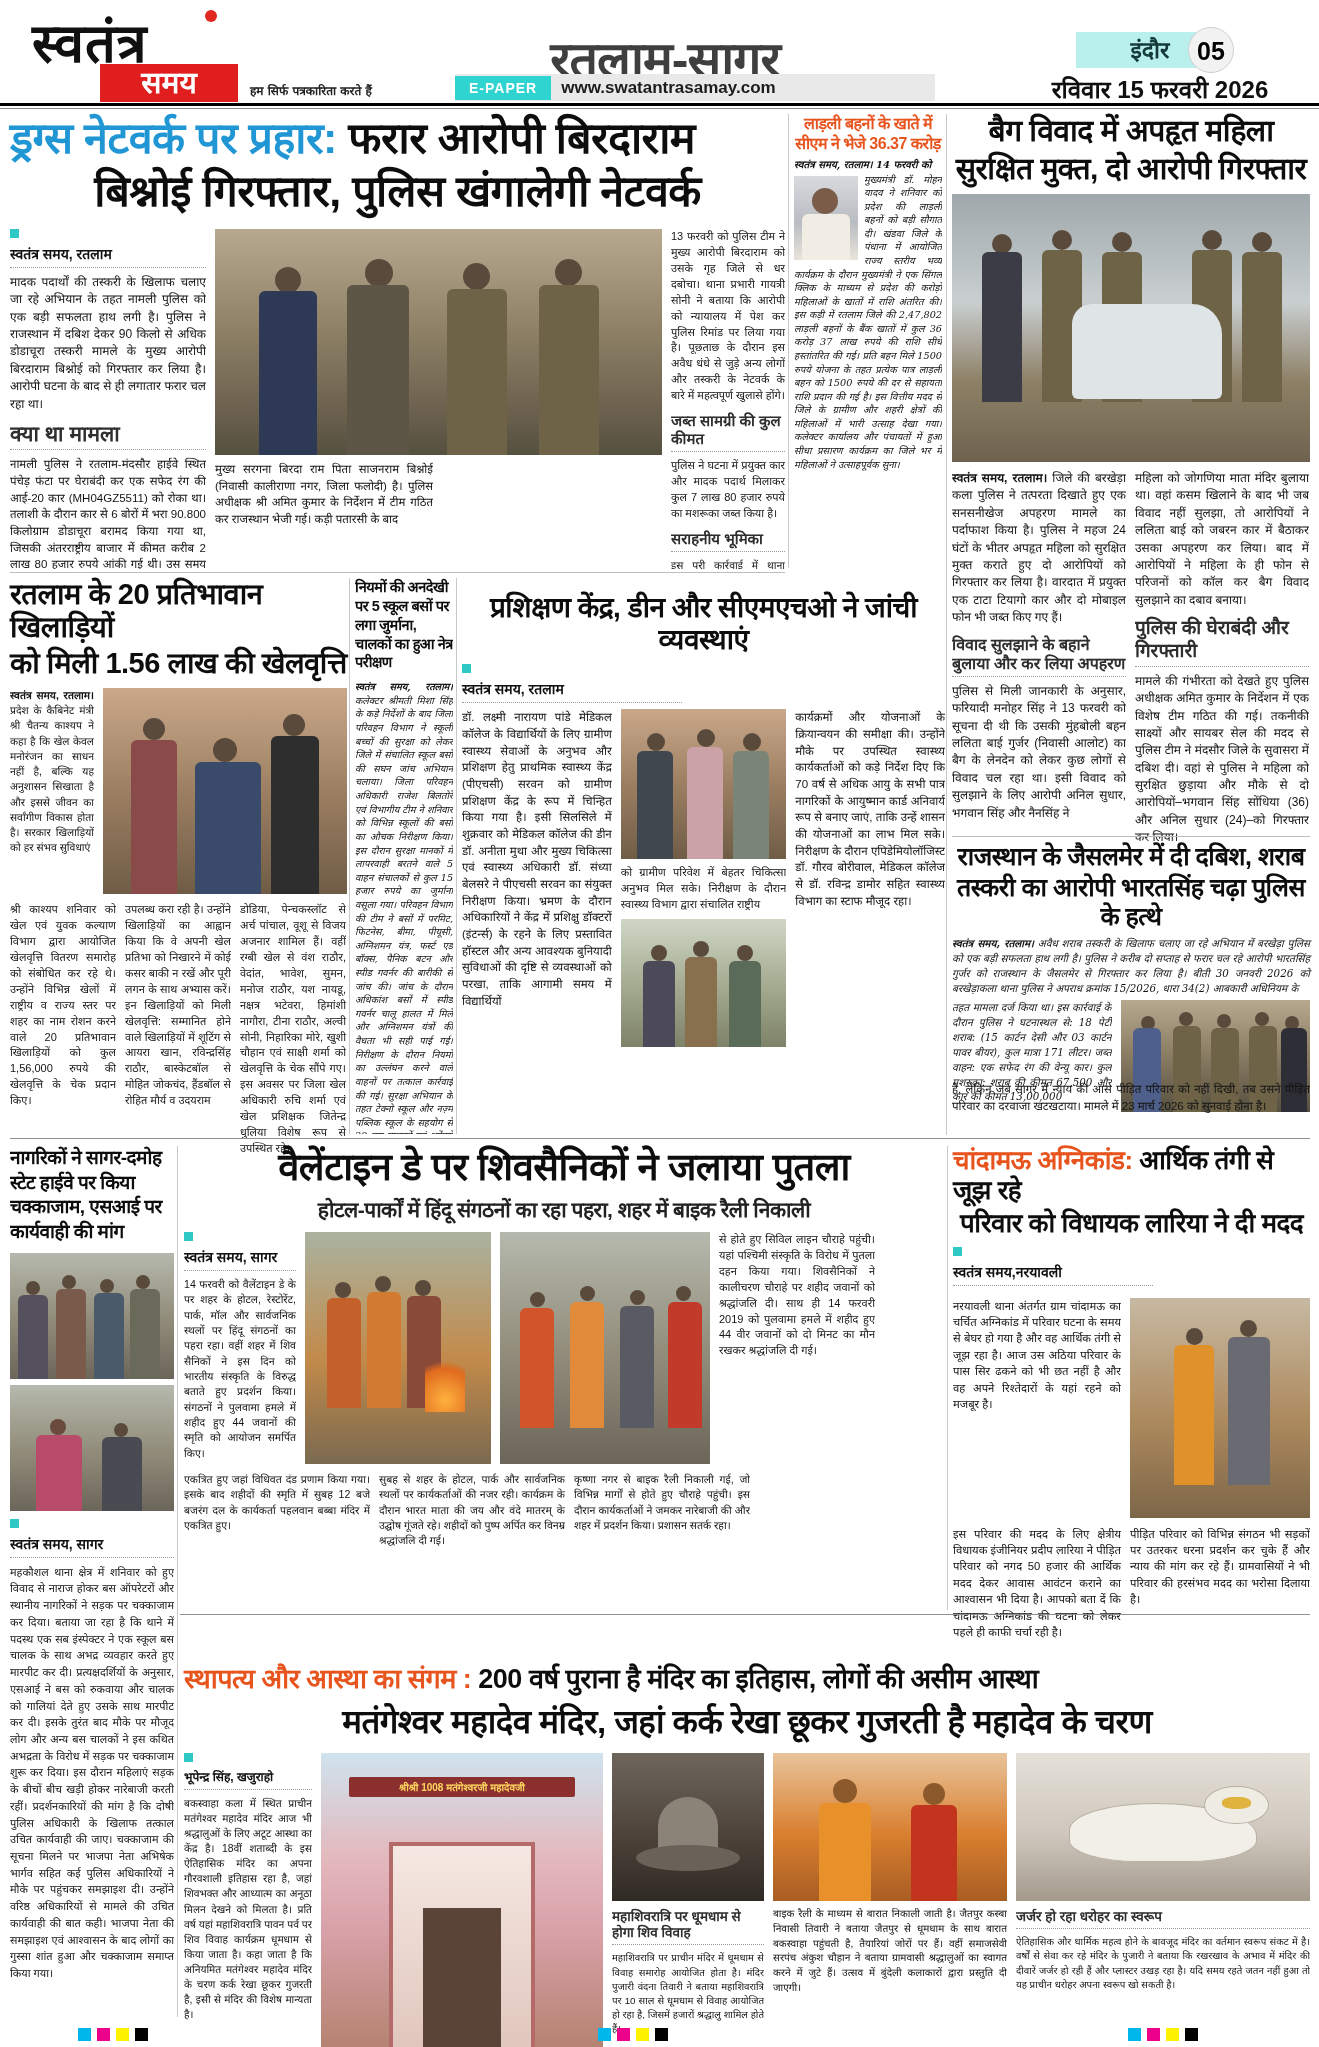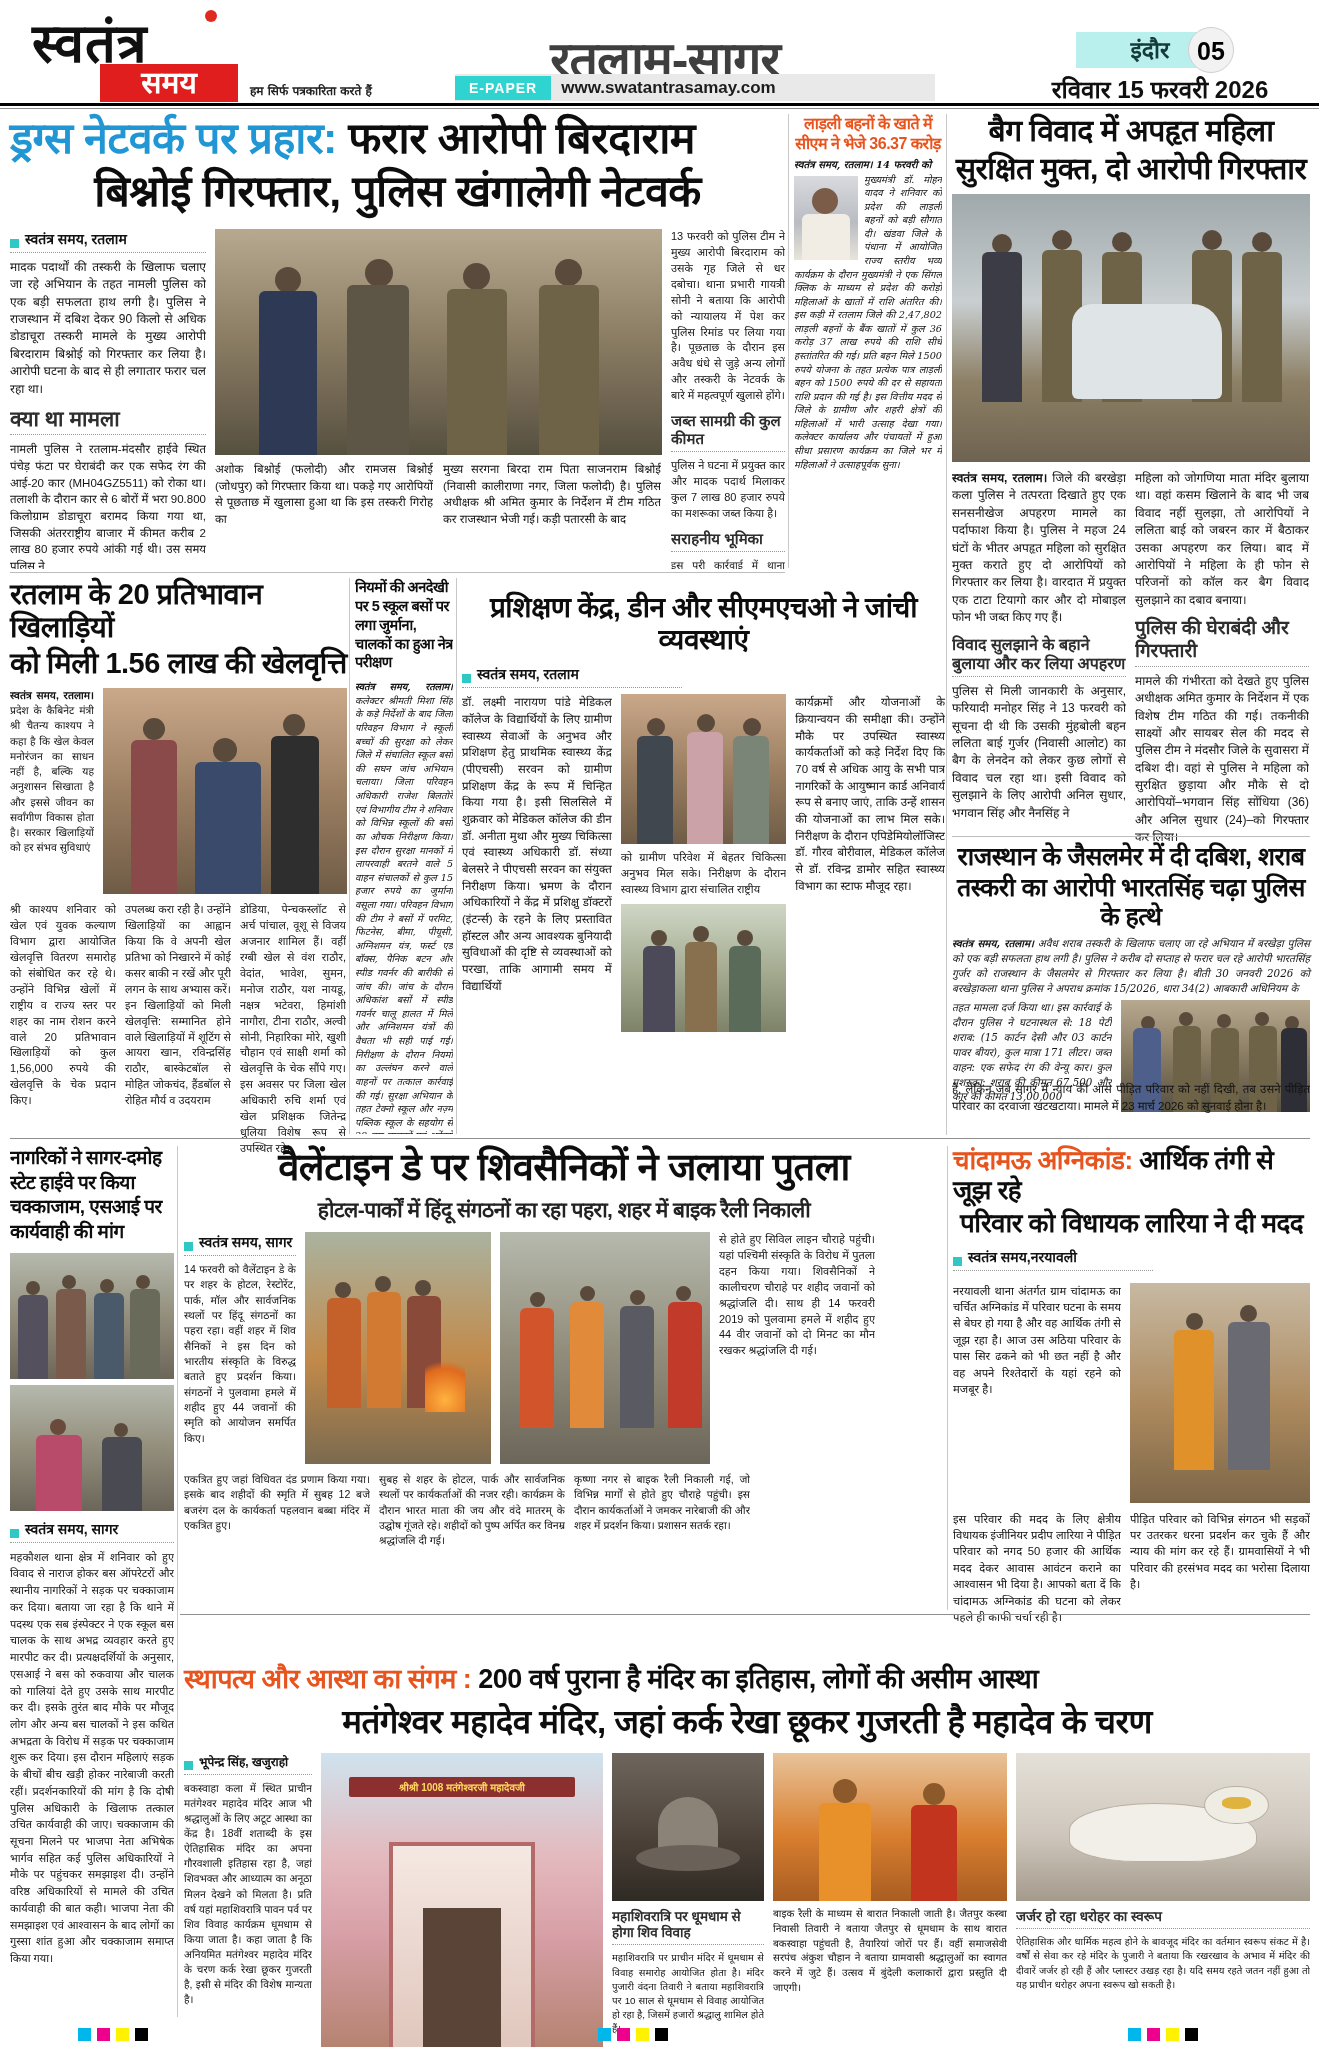--- a/index.html
+++ b/index.html
@@ -22,22 +22,22 @@
   .website { font-weight:700; font-size:17px; color:#1c1c1c; padding-left:10px; }
   .citybadge { background:#b9efed; color:#143b3a; font-weight:900; font-size:23px; text-align:center; line-height:36px; }
   .pagecircle { background:#f2f2f2; border:1px solid #cfcfcf; border-radius:50%; width:46px; height:46px; text-align:center; line-height:46px; font-size:25px; font-weight:900; color:#000; }
   .dateline { font-size:24px; font-weight:900; color:#101010; }
   .headrule { position:absolute; left:0; width:1319px; background:#000; }
 
   
   .hl { font-weight:900; color:#0d0d0d; letter-spacing:-0.5px; line-height:1.15; }
   .blue { color:#2196d4; }
   .orange { color:#e8541e; }
-  .byline { display:flex; align-items:flex-end; gap:6px; font-weight:900; font-size:14px; color:#111;
-            border-bottom:1px dotted #9a9a9a; padding-bottom:4px; margin-bottom:6px; }
+  .byline { display:flex; align-items:flex-start; gap:6px; font-weight:900; font-size:14px; color:#111;
+            border-bottom:1px dotted #9a9a9a; padding-bottom:4px; margin-bottom:6px;flex-direction:column; }
   .byline .sq { width:9px; height:9px; background:#2fc9c5; flex:0 0 auto; }
   .sub { font-weight:700; color:#2e2e2e; border-bottom:1px dotted #9a9a9a; padding-bottom:3px; margin:8px 0 6px; line-height:1.2; }
   .bodytxt { font-size:11.5px; line-height:1.45; text-align:justify; color:#141414; }
   .ital { font-family:"DejaVu Serif", serif; font-style:italic; }
   .cols { display:flex; gap:9px; }
   .col { overflow:hidden; }
 
   
   .ph { position:relative; overflow:hidden; background:#8d8273; }
   .ph.police { background:linear-gradient(180deg,#b7a98f 0%,#8d8066 45%,#6e6350 78%,#55503f 100%); }
@@ -103,21 +103,20 @@
           <div class="head" style="left:60px;top:38px;width:26px;height:26px;"></div>
           <div class="head" style="left:150px;top:30px;width:28px;height:28px;"></div>
           <div class="head" style="left:248px;top:34px;width:27px;height:27px;"></div>
           <div class="head" style="left:340px;top:30px;width:27px;height:27px;"></div>
           <div class="body2" style="left:44px;top:62px;width:58px;height:164px;background:#2e3a55;"></div>
           <div class="body2" style="left:132px;top:56px;width:62px;height:170px;background:#5d5647;"></div>
           <div class="body2" style="left:232px;top:60px;width:60px;height:166px;background:#6e6347;"></div>
           <div class="body2" style="left:324px;top:56px;width:60px;height:170px;background:#6e6347;"></div>
         </div>
         <div class="cols" style="gap:10px;margin-top:6px;">
-          <p class="bodytxt col" style="width:218px;">अशोक बिश्नोई (फलोदी) और रामजस बिश्नोई (जोधपुर) को गिरफ्तार किया था। पकड़े गए आरोपियों से पूछताछ में खुलासा हुआ था कि इस तस्करी गिरोह का</p>
           <p class="bodytxt col" style="width:218px;">मुख्य सरगना बिरदा राम पिता साजनराम बिश्नोई (निवासी कालीराणा नगर, जिला फलोदी) है। पुलिस अधीक्षक श्री अमित कुमार के निर्देशन में टीम गठित कर राजस्थान भेजी गई। कड़ी पतारसी के बाद</p>
         </div>
       </div>
       <div class="col" style="width:122px;flex:1;">
         <p class="bodytxt" style="font-size:11px;">13 फरवरी को पुलिस टीम ने मुख्य आरोपी बिरदाराम को उसके गृह जिले से धर दबोचा। थाना प्रभारी गायत्री सोनी ने बताया कि आरोपी को न्यायालय में पेश कर पुलिस रिमांड पर लिया गया है। पूछताछ के दौरान इस अवैध धंधे से जुड़े अन्य लोगों और तस्करी के नेटवर्क के बारे में महत्वपूर्ण खुलासे होंगे।</p>
         <div class="sub" style="font-size:15px;">जब्त सामग्री की कुल कीमत</div>
         <p class="bodytxt" style="font-size:11px;">पुलिस ने घटना में प्रयुक्त कार और मादक पदार्थ मिलाकर कुल 7 लाख 80 हजार रुपये का मशरूका जब्त किया है।</p>
         <div class="sub" style="font-size:15px;">सराहनीय भूमिका</div>
         <p class="bodytxt" style="font-size:10.5px;">इस पूरी कार्रवाई में थाना प्रभारी गायत्री सोनी, उनि कन्हैया अवास्या, सउनि प्रदीप शर्मा, प्र.आर. नारायण सिंह जादौन, दिलीप रावत, गोपाल खराड़ी और राजस्थान पुलिस के आरक्षक पीथाराम व महिला आरक्षक सरोज का विशेष योगदान रहा।</p>
       </div>

